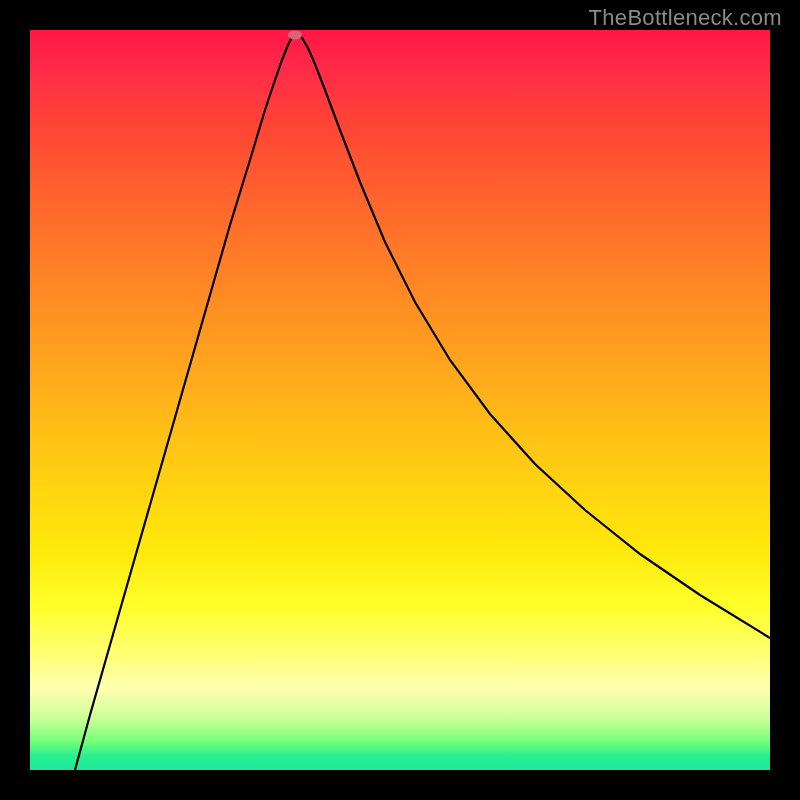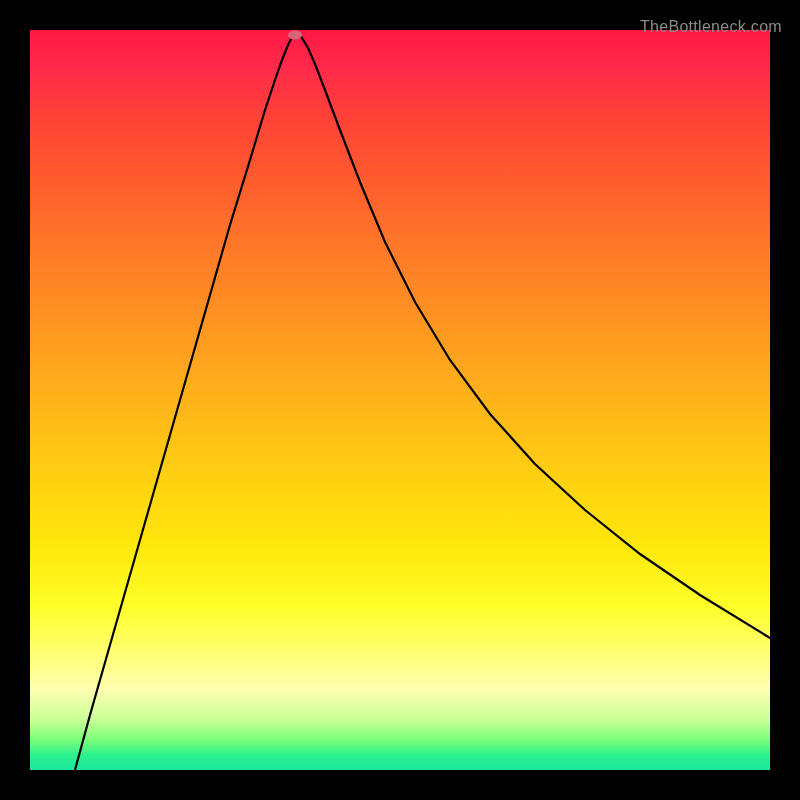--- a/index.html
+++ b/index.html
@@ -24,24 +24,24 @@
       #ffff70 84%,
       #ffffb0 89%,
       #ccff99 93%,
       #7aff7a 96%,
       #2bf08e 98%,
       #1ae8a0 100%
     );
   }
   .watermark {
     position: absolute;
-    top: 18px;
+    top: 5px;
     right: 18px;
     color: #8a8a8a;
-    font-size: 16px;
+    font-size: 22px;
     font-weight: 400;
     letter-spacing: 0.3px;
   }
   .curve {
     position: absolute;
     top: 30px;
     left: 30px;
     width: 740px;
     height: 740px;
     pointer-events: none;

